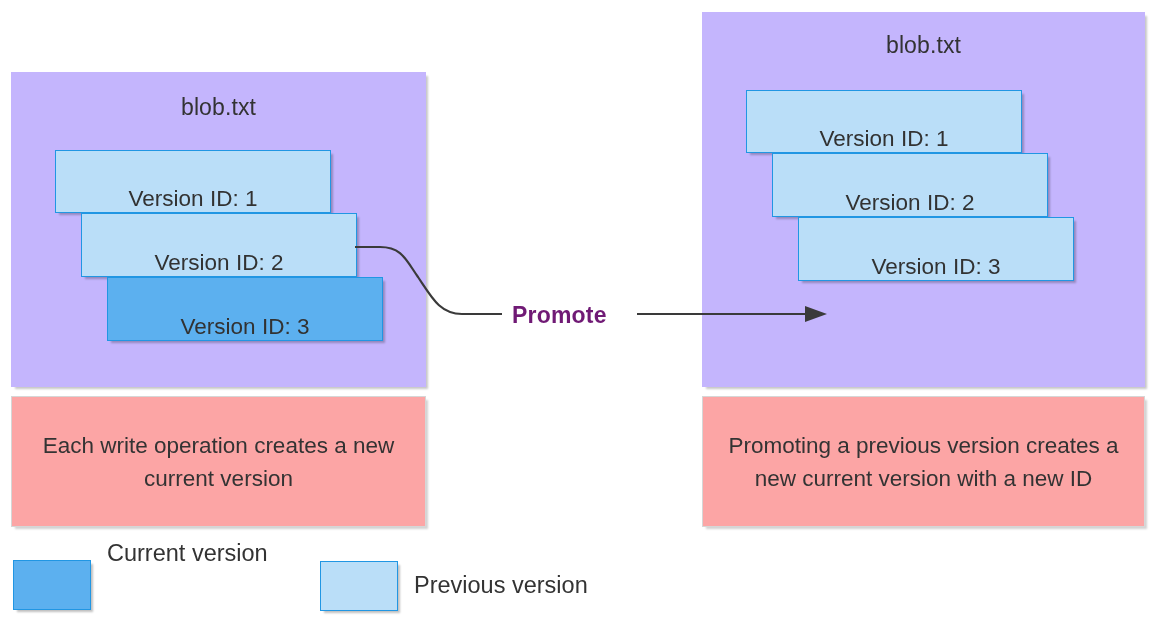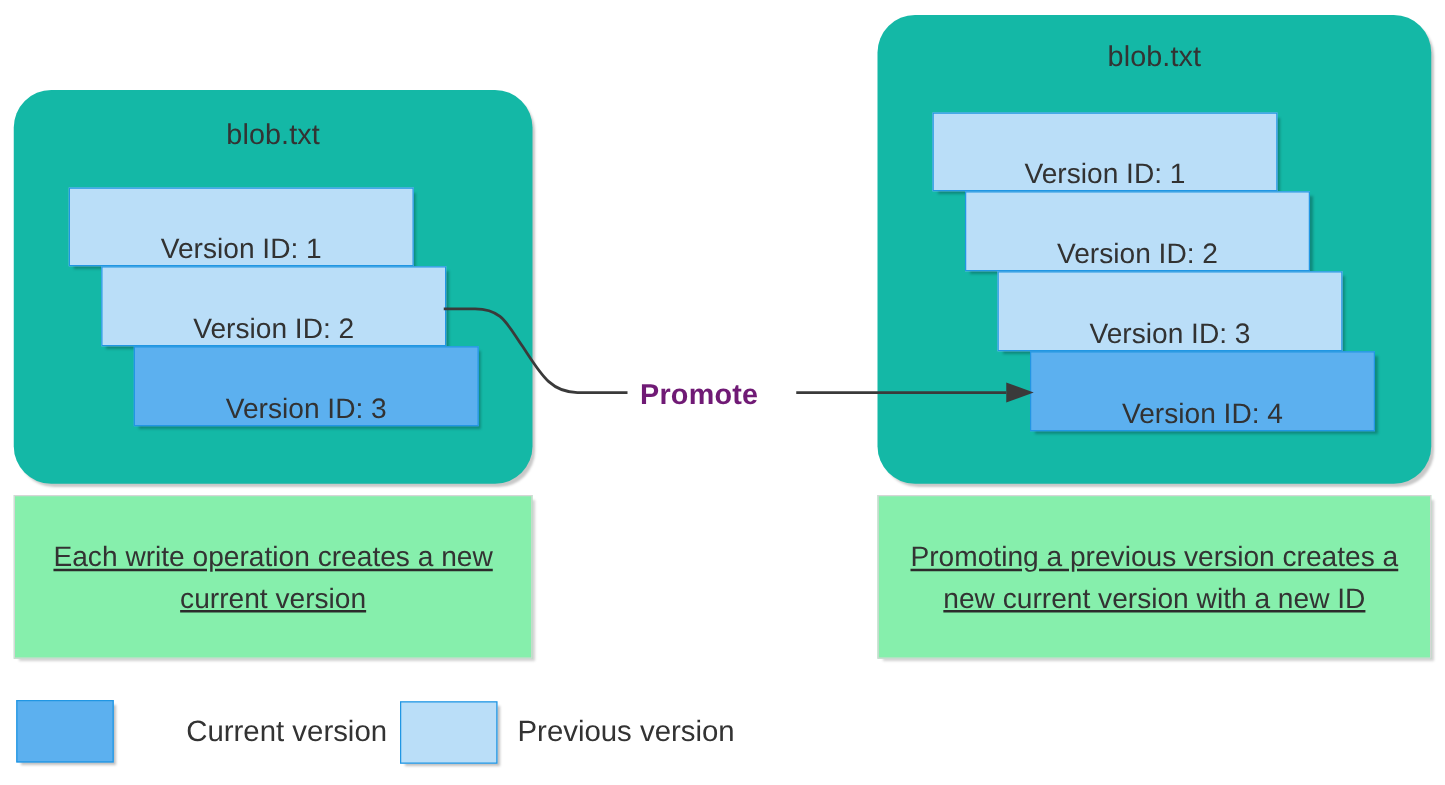--- a/index.html
+++ b/index.html
@@ -15,23 +15,22 @@
     overflow: hidden;
     font-family: "Liberation Sans", "DejaVu Sans", sans-serif;
     color: #2b2b2b;
   }
 
   
   .abs { position: absolute; box-sizing: border-box; }
 
   
   .panel {
-    background: #14b8a6;
+    background: #c4b5fd;
     box-shadow: 3px 3px 2px -1px rgba(0,0,0,0.22);
-    border-radius: 30px;
   }
 
   .panel-title {
     position: absolute;
     left: 0;
     right: 0;
     text-align: center;
     font-size: 23px;
     color: #333333;
     letter-spacing: 0.1px;
@@ -49,29 +48,28 @@
     font-size: 22.5px;
     color: #323232;
     white-space: nowrap;
     box-shadow: 3px 3px 2px -1px rgba(0,0,0,0.25);
   }
   .version-card.previous { background: #badef8; }
   .version-card.current  { background: #5cb0ef; }
 
   
   .caption-box {
-    background: #86efac;
+    background: #fca5a5;
     border: 1px solid #d6d6d6;
     box-shadow: 3px 3px 2px -1px rgba(0,0,0,0.18);
     display: flex;
     align-items: center;
     justify-content: flex-end;
     text-align: center;
     box-sizing: border-box;
-    text-decoration: underline;
   }
   .caption-text {
     font-size: 22.5px;
     line-height: 33px;
     color: #333333;
     padding: 0 14px;
   }
 
   
   .connector-svg {
@@ -143,36 +141,33 @@
   </div>
 
   <div class="version-card previous" style="left:70px; top:141px; width:276px; height:64px;">
     <span>Version ID: 2</span>
   </div>
 
   <div class="version-card previous" style="left:96px; top:205px; width:276px; height:64px;">
     <span>Version ID: 3</span>
   </div>
 
-  <div class="version-card current" style="left:122px; top:269px; width:276px; height:64px;">
-    <span>Version ID: 4</span>
-  </div>
 </div>
 
 <div class="abs caption-box" style="left:702px; top:396px; width:443px; height:131px;">
   <div class="caption-text">Promoting a previous version creates a new current version with a new ID</div>
 </div>
 
 <svg class="connector-svg" viewBox="0 0 500 120">
 
   <path d="M 15 25 L 40 25 C 62 25 66 38 78 55 C 92 76 100 92 122 92 L 162 92" fill="none" stroke="#3a3a3a" stroke-width="2.2"></path>
 
   <path d="M 297 92 L 465 92" fill="none" stroke="#3a3a3a" stroke-width="2.2"></path>
   <polygon points="487,92 465,84 465,100" fill="#3a3a3a"></polygon>
 </svg>
 
 <div class="promote-label">Promote</div>
 
 <div class="legend-swatch current" style="left:13px; top:560px; width:78px; height:50px;"></div>
-<div class="legend-label" style="left:107px; top:572px;margin-left:42px;">Current version</div>
+<div class="legend-label" style="left:107px; top:540px;">Current version</div>
 
 <div class="legend-swatch previous" style="left:320px; top:561px; width:78px; height:50px;"></div>
 <div class="legend-label" style="left:414px; top:572px;text-align:center;">Previous version</div>
 
 </body></html>

